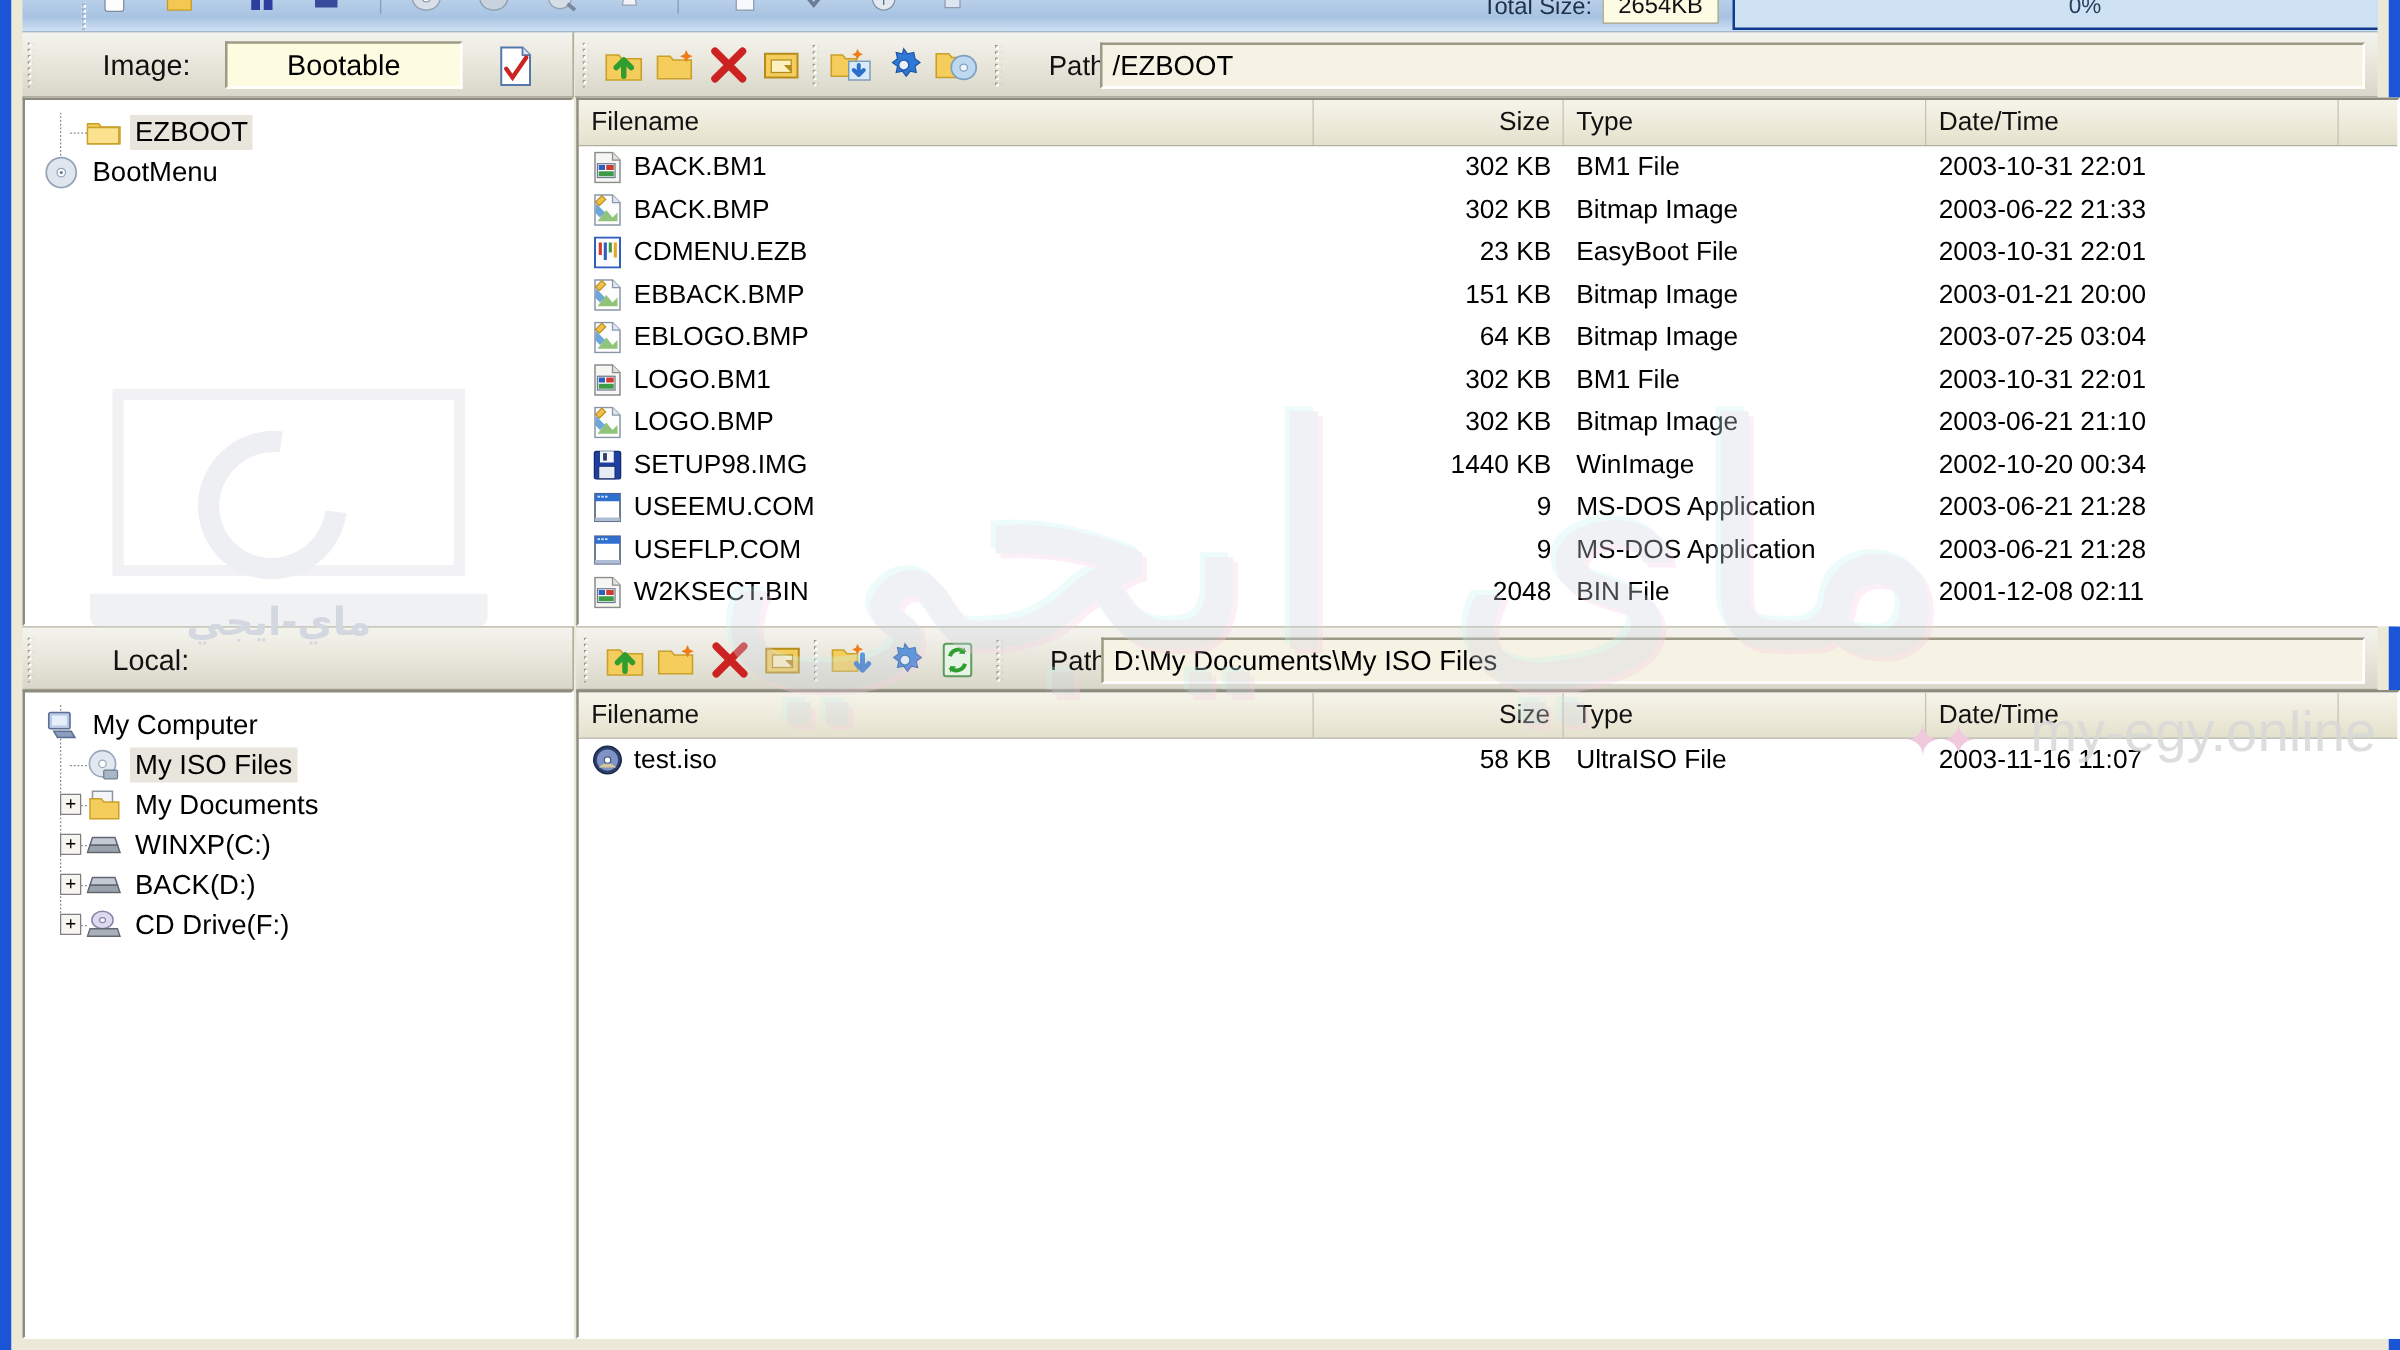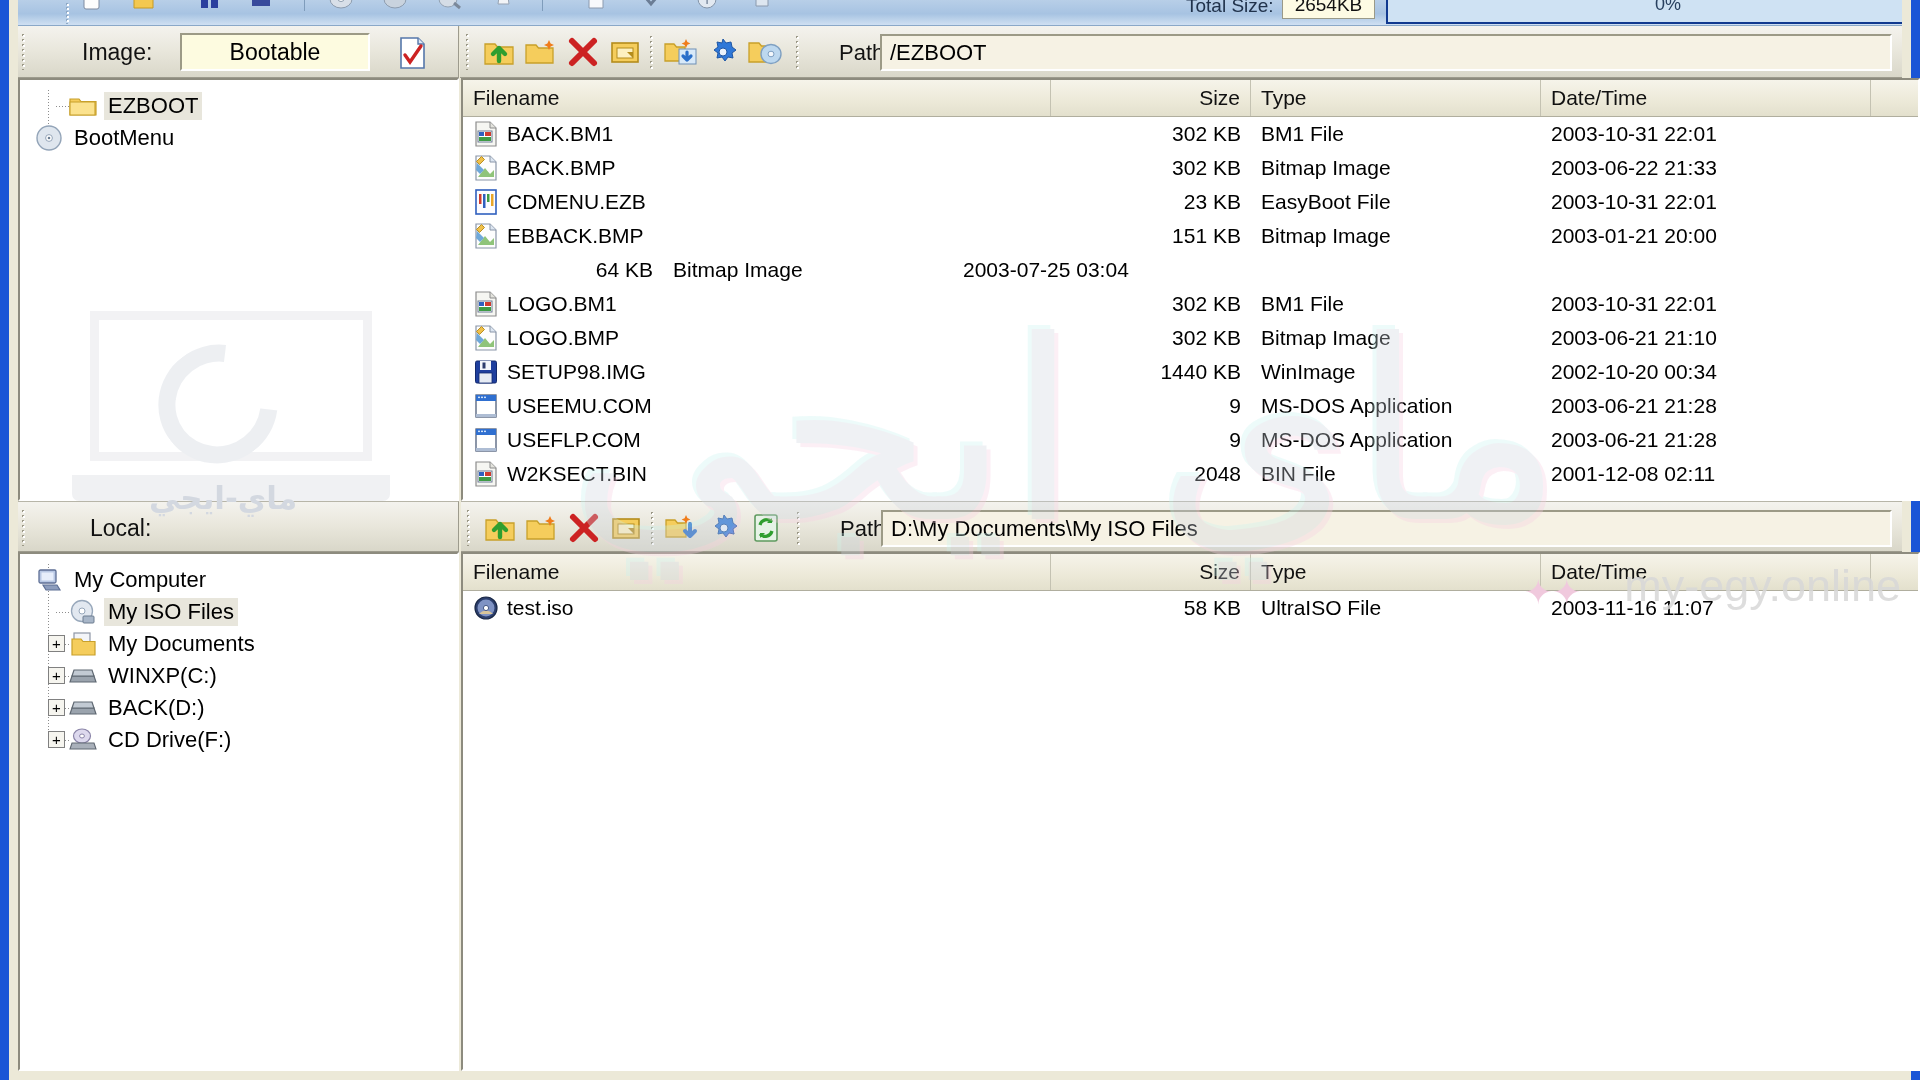--- a/index.html
+++ b/index.html
@@ -568,20 +568,32 @@
                   <path d="M2.5 6.5l5-5 3 3-5 5z" fill="#f0c04a" stroke="#b98f22"></path>
                 </svg>
               </span>
               <span>EBBACK.BMP</span>
             </div>
             <div class="lv-td num" style="width: 200px;">151 KB</div>
             <div class="lv-td" style="width: 290px;">Bitmap Image</div>
             <div class="lv-td" style="width: 330px;">2003-01-21 20:00</div>
           </div>
           <div class="lv-row">
+            <div class="lv-td name" style="width: 588px;">
+              <span class="f-icon">
+                <svg width="24" height="26" viewBox="0 0 24 26">
+                  <path d="M2 1h14l6 6v18H2z" fill="#fdfdfd" stroke="#8a96a8" stroke-width="1.2"></path>
+                  <path d="M16 1v6h6" fill="#dde6f1" stroke="#8a96a8"></path>
+                  <path d="M4 22l7-9 5 6 4-4v7z" fill="#8fc47a"></path>
+                  <path d="M3 8l7 7-4 4-4-4z" fill="#6fa8d8"></path>
+                  <path d="M2.5 6.5l5-5 3 3-5 5z" fill="#f0c04a" stroke="#b98f22"></path>
+                </svg>
+              </span>
+              <span>EBLOGO.BMP</span>
+            </div>
             <div class="lv-td num" style="width: 200px;">64 KB</div>
             <div class="lv-td" style="width: 290px;">Bitmap Image</div>
             <div class="lv-td" style="width: 330px;">2003-07-25 03:04</div>
           </div>
           <div class="lv-row">
             <div class="lv-td name" style="width: 588px;">
               <span class="f-icon">
                 <svg width="24" height="26" viewBox="0 0 24 26">
                   <path d="M2 1h14l6 6v18H2z" fill="#f6f6f2" stroke="#8c8c8c" stroke-width="1.2"></path>
                   <path d="M16 1v6h6" fill="#e3e3dd" stroke="#8c8c8c"></path>

